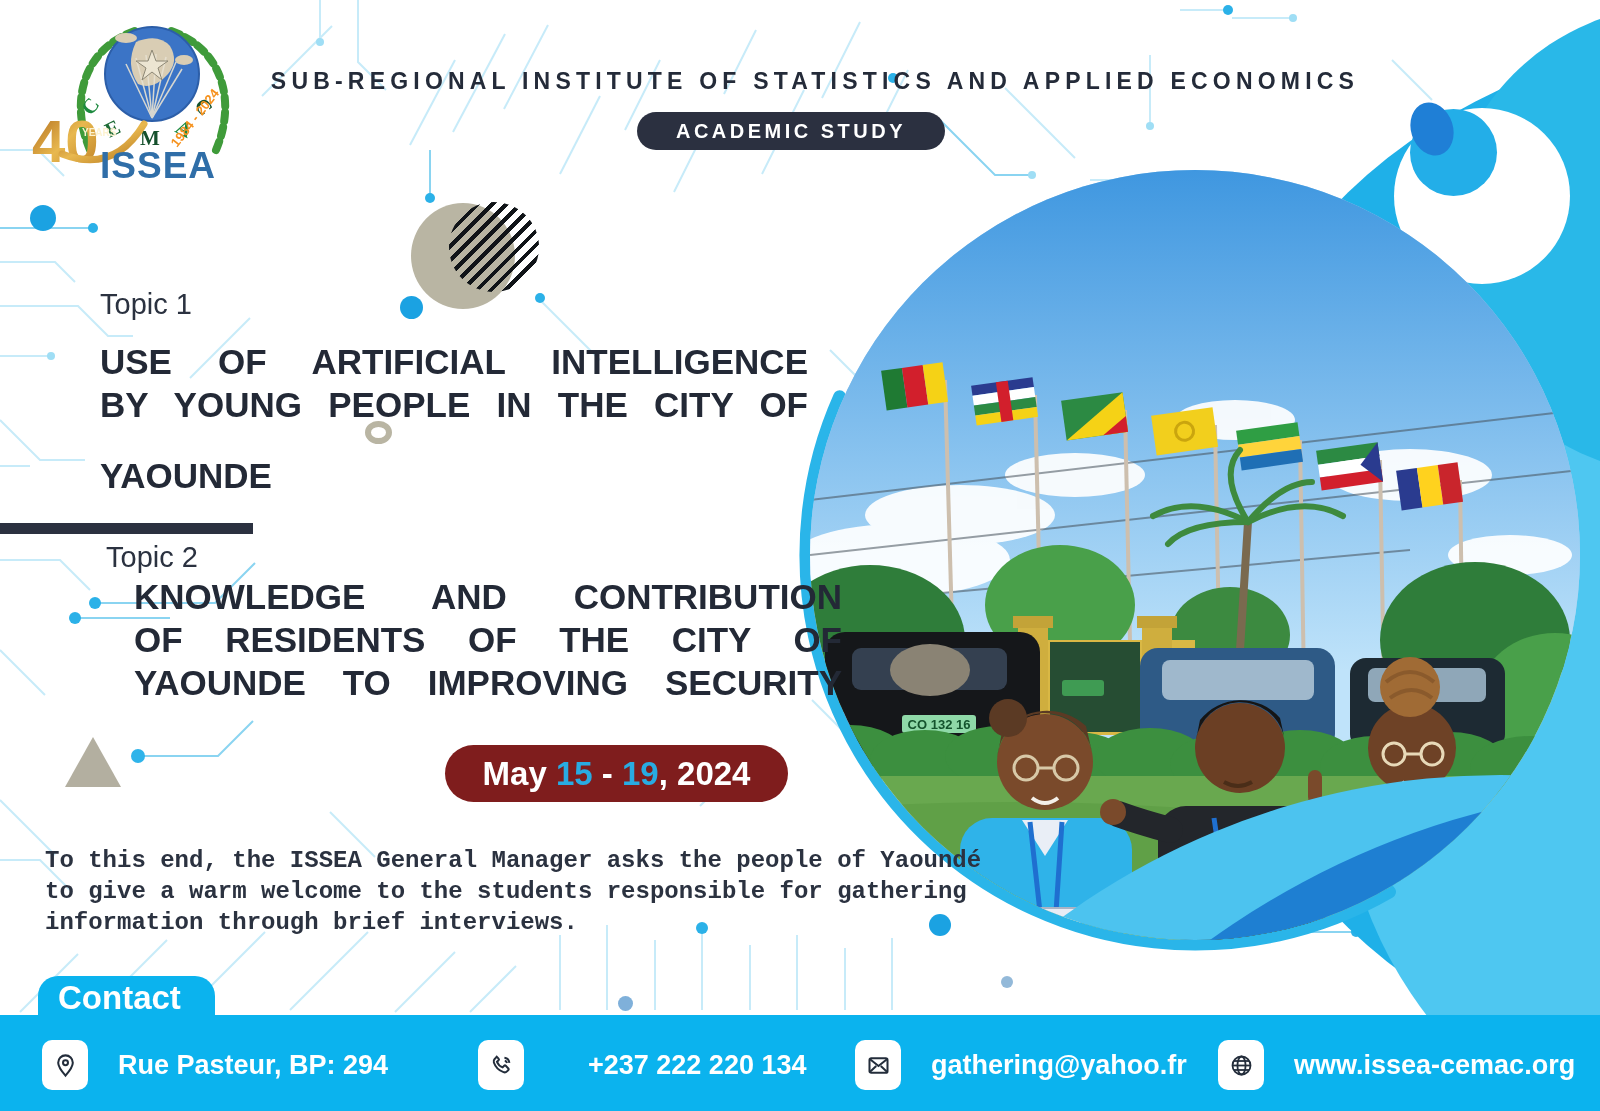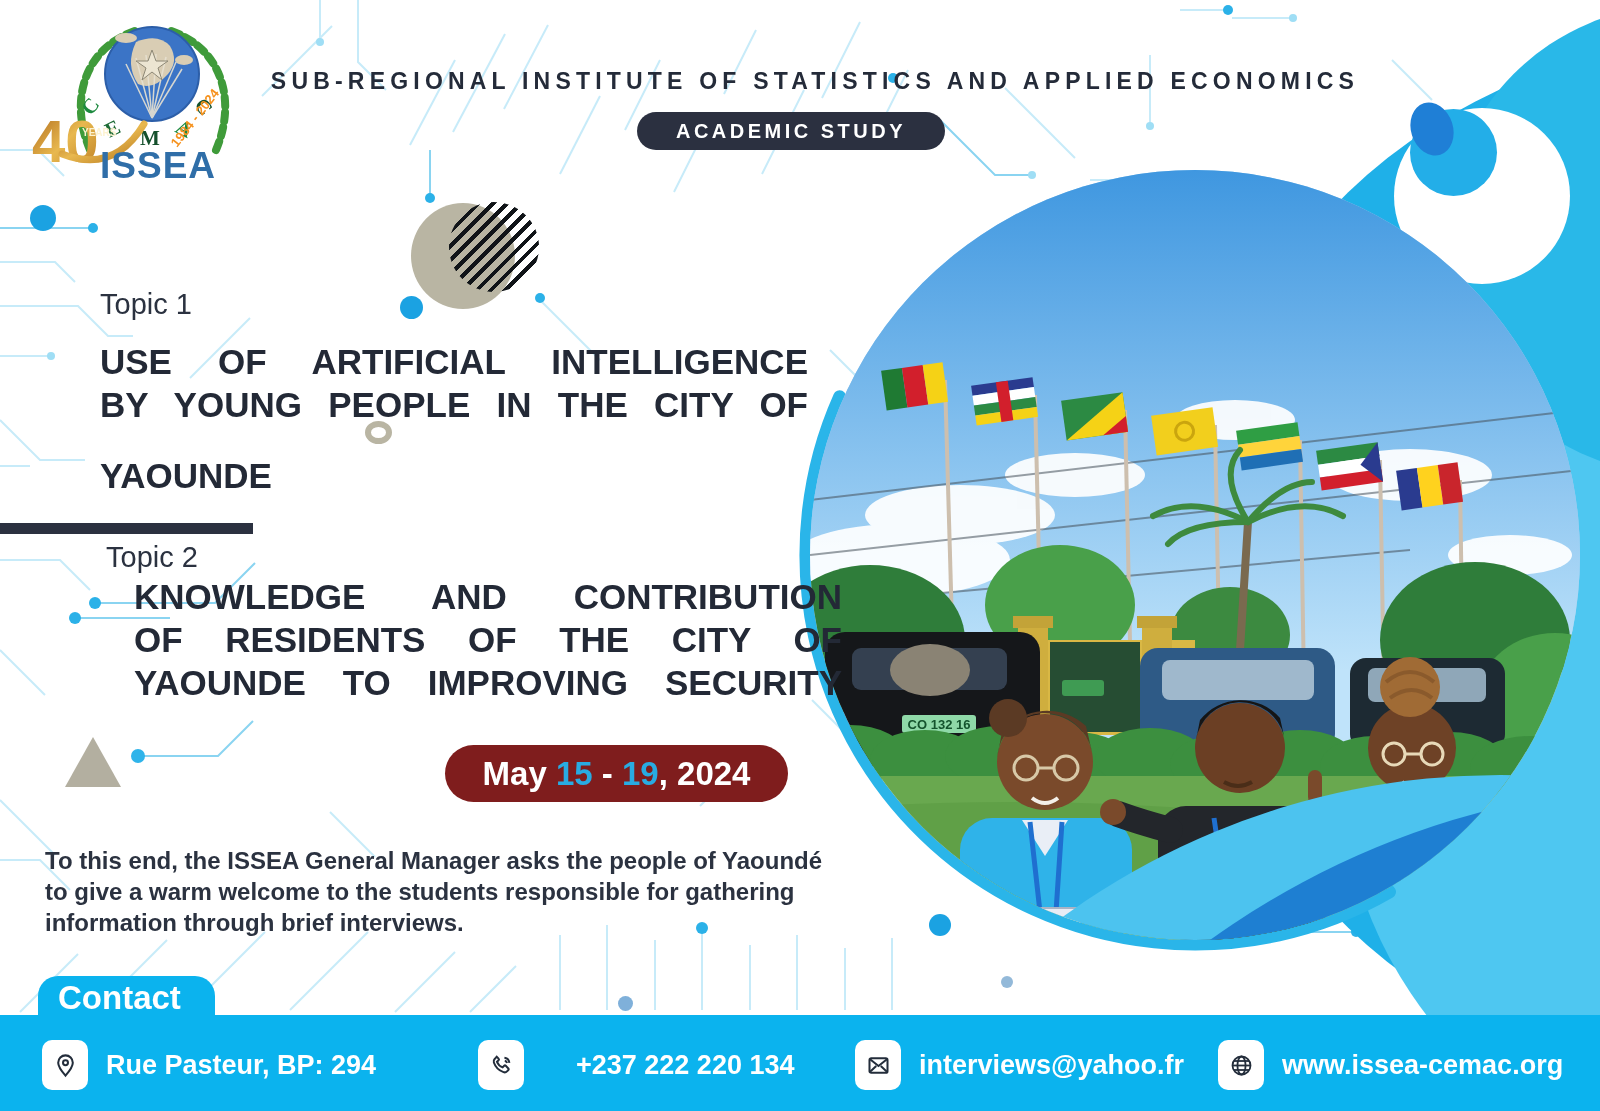--- a/index.html
+++ b/index.html
@@ -49,29 +49,29 @@
   .t2-label{left:106px;top:541px;}
   .topic-heading{width:708px;font-size:35px;font-weight:bold;color:#232936;line-height:43px;z-index:8;}
   .topic-heading .jline{text-align:justify;text-align-last:justify;}
   .topic-heading .lline{text-align:left;margin-top:28px;}
   .t1-heading{left:100px;top:340px;}
   .t2-heading{left:106px;top:575px;margin-left:28px;}
   .date-pill{left:445px;top:745px;width:343px;height:57px;border-radius:29px;background:#7f1d1d;z-index:8;
     display:flex;align-items:center;justify-content:center;font-size:33px;font-weight:bold;color:#fff;}
   .date-pill span{white-space:pre;}
   .date-blue{color:#29abe2;}
-  .paragraph{left:45px;top:845px;width:790px;font-size:24px;font-weight:bold;color:#2b3240;line-height:31px;z-index:8;}
+  .paragraph{left:45px;top:845px;width:790px;font-size:24px;font-weight:bold;color:#2b3240;line-height:31px;z-index:8;font-family:Liberation Mono, monospace;}
   .paragraph div{white-space:nowrap;}
   
   .contact-bar{left:0;top:1015px;width:1600px;height:96px;background:#0bb3ee;z-index:9;}
   .contact-tab{left:38px;top:976px;width:177px;height:42px;background:#0bb3ee;border-radius:20px 20px 0 0;z-index:9;
     color:#fff;font-size:33px;font-weight:bold;padding-left:20px;line-height:44px;}
   .c-item{position:absolute;top:1040px;display:flex;align-items:center;z-index:10;}
   .c-icon{width:46px;height:50px;background:#fff;border-radius:10px;display:flex;align-items:center;justify-content:center;}
-  .c-label{color:#fff;font-size:27px;font-weight:bold;margin-left:18px;white-space:nowrap;}
+  .c-label{color:#fff;font-size:27px;font-weight:bold;margin-left:30px;white-space:nowrap;}
 </style>
 </head>
 <body>
 
 <div id="poster">
 
   <svg id="circuit" class="abs" width="1600" height="1111">
     <g fill="none" stroke="#c7ebf9" stroke-width="2">
       <path d="M0 150 h38 l26 26"></path>
         <path d="M0 262 h55 l20 20"></path>
@@ -463,21 +463,21 @@
 
   <div class="c-item" style="left:855px;">
     <div class="c-icon">
       <svg width="27" height="27" viewBox="0 0 24 24" fill="none" stroke="#232d3b" stroke-width="1.8">
         <rect x="4" y="5.5" width="16" height="13" rx="1.5"></rect>
         <path d="M4.5 6.5 12 12.5 19.5 6.5"></path>
           <path d="M4.5 17.5 10 12.5"></path>
           <path d="M19.5 17.5 14 12.5"></path>
       </svg>
     </div>
-    <div class="c-label">interviews@yahoo.fr</div>
+    <div class="c-label">gathering@yahoo.fr</div>
   </div>
 
   <div class="c-item" style="left:1218px;">
     <div class="c-icon">
       <svg width="27" height="27" viewBox="0 0 24 24" fill="none" stroke="#232d3b" stroke-width="1.6">
         <circle cx="12" cy="12" r="8"></circle>
           <ellipse cx="12" cy="12" rx="3.6" ry="8"></ellipse>
         <path d="M4 12h16"></path>
           <path d="M5.3 8h13.4"></path>
           <path d="M5.3 16h13.4"></path>

